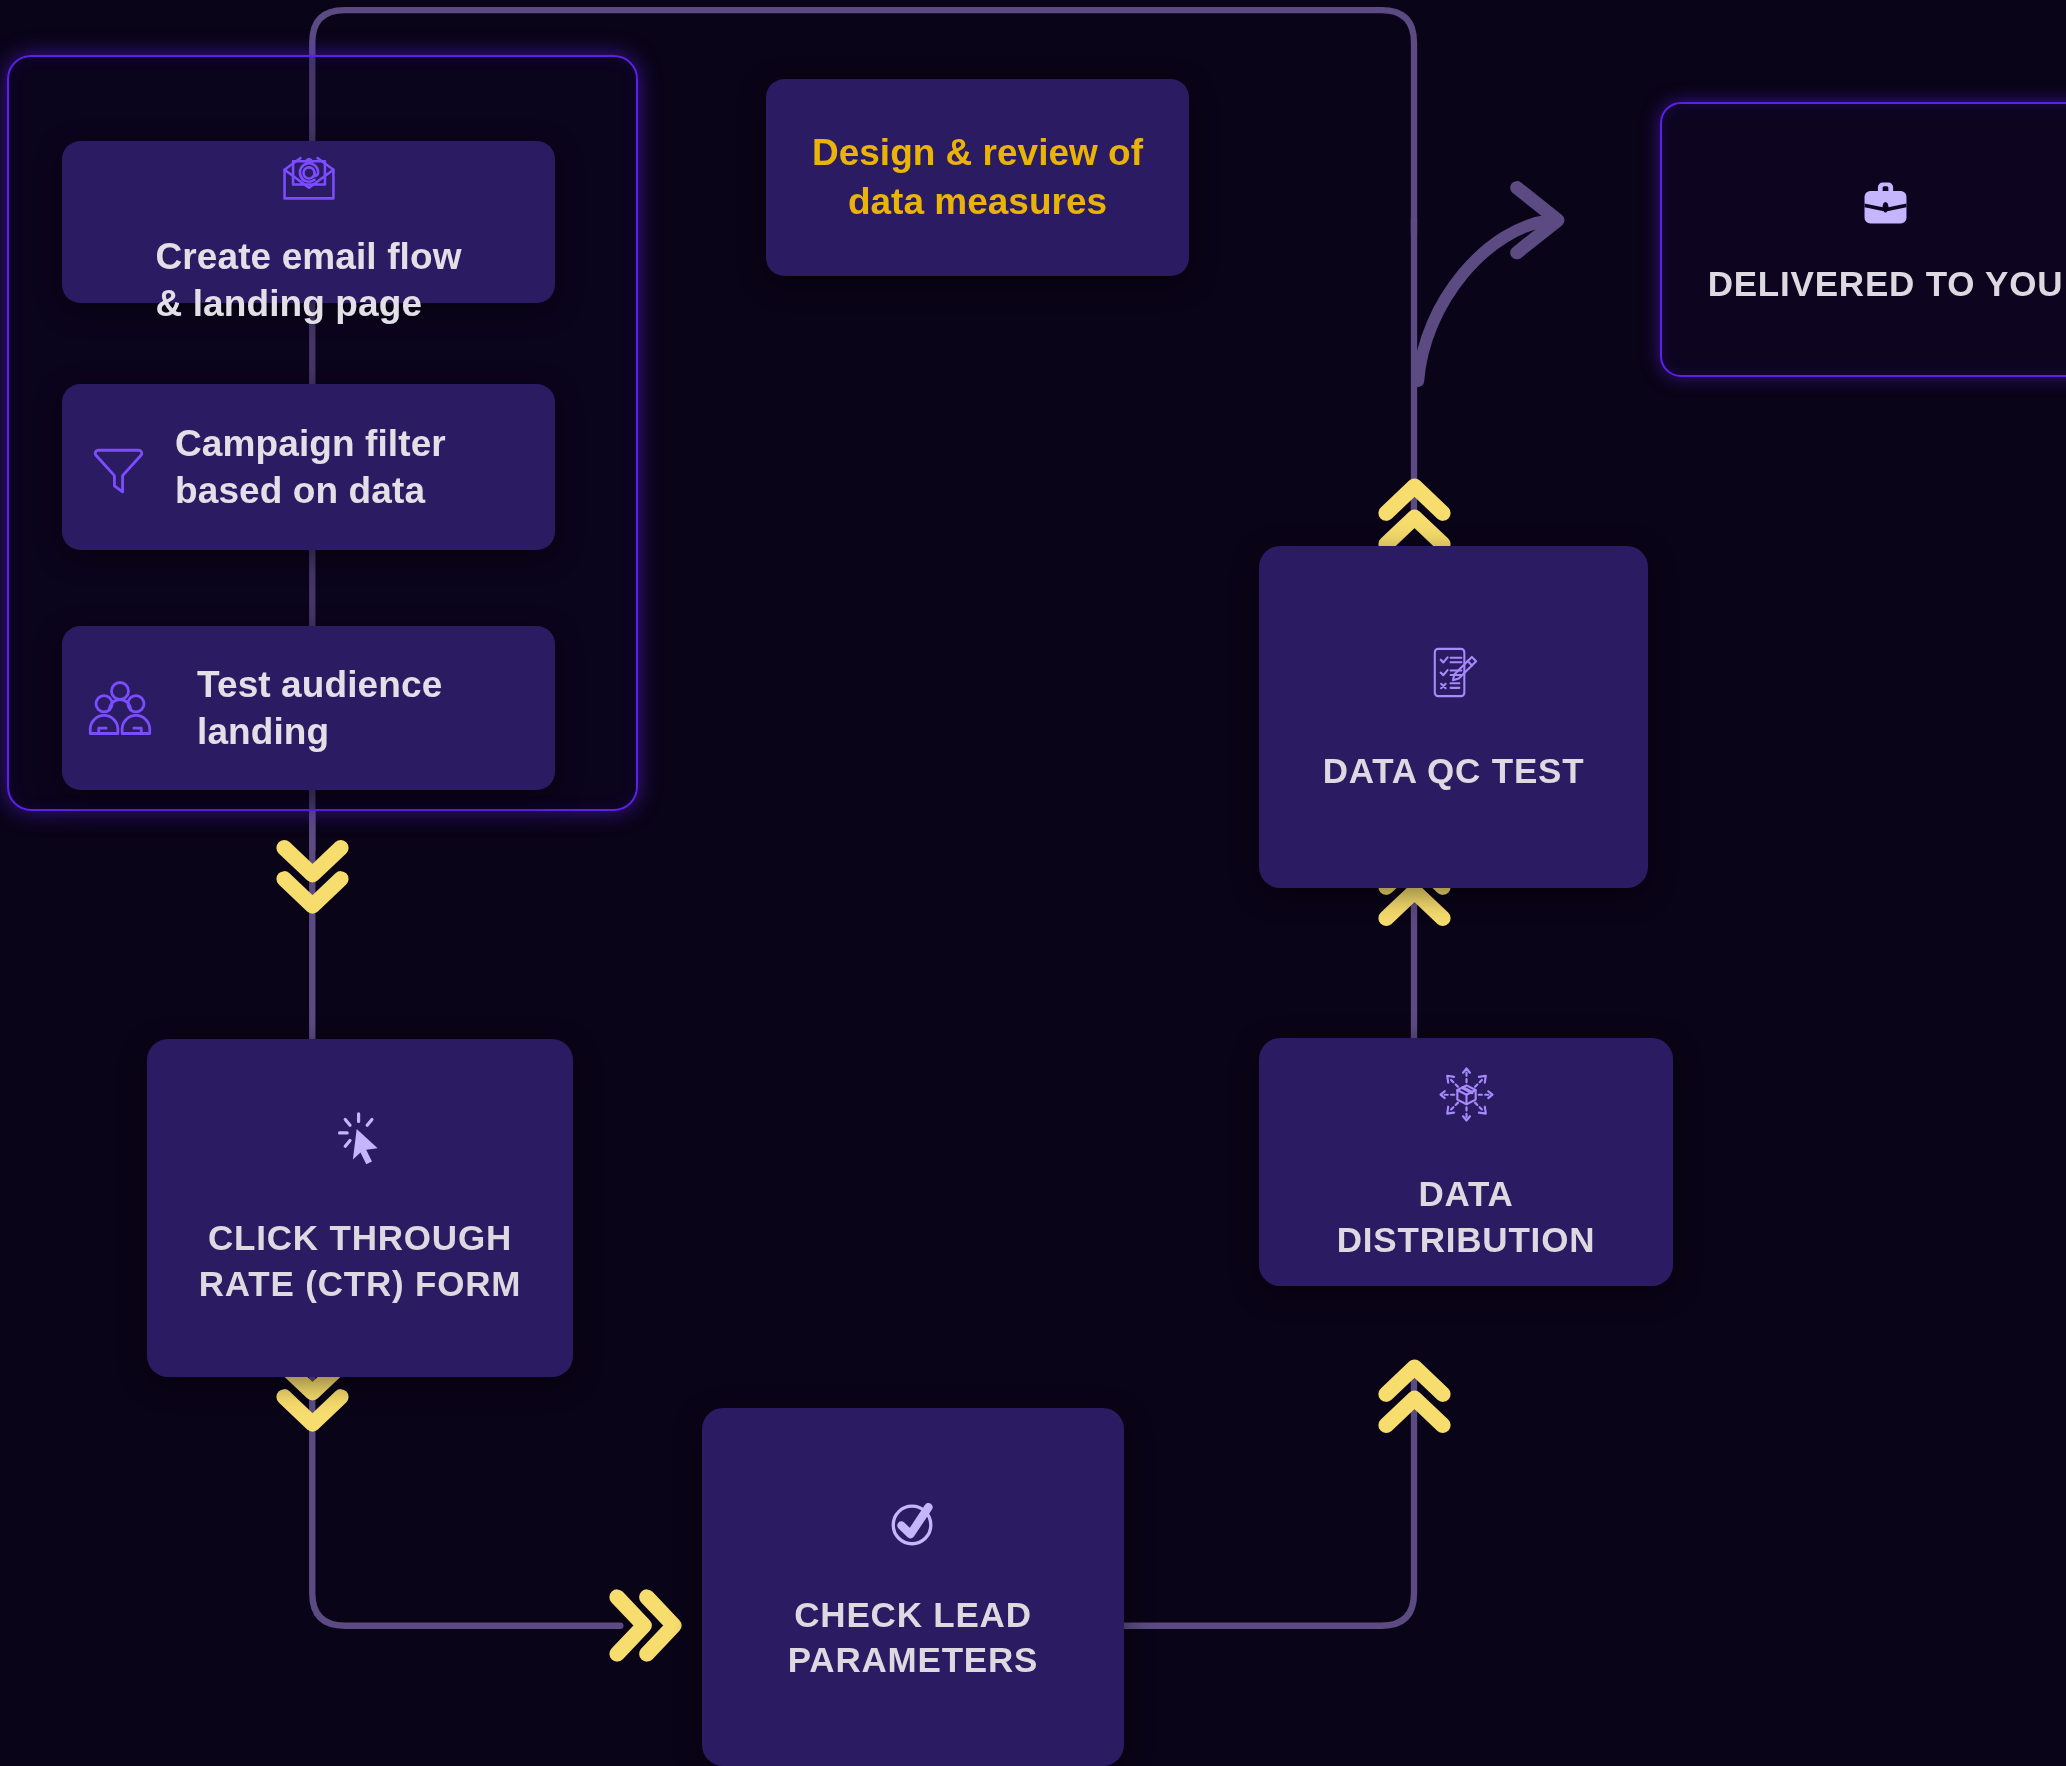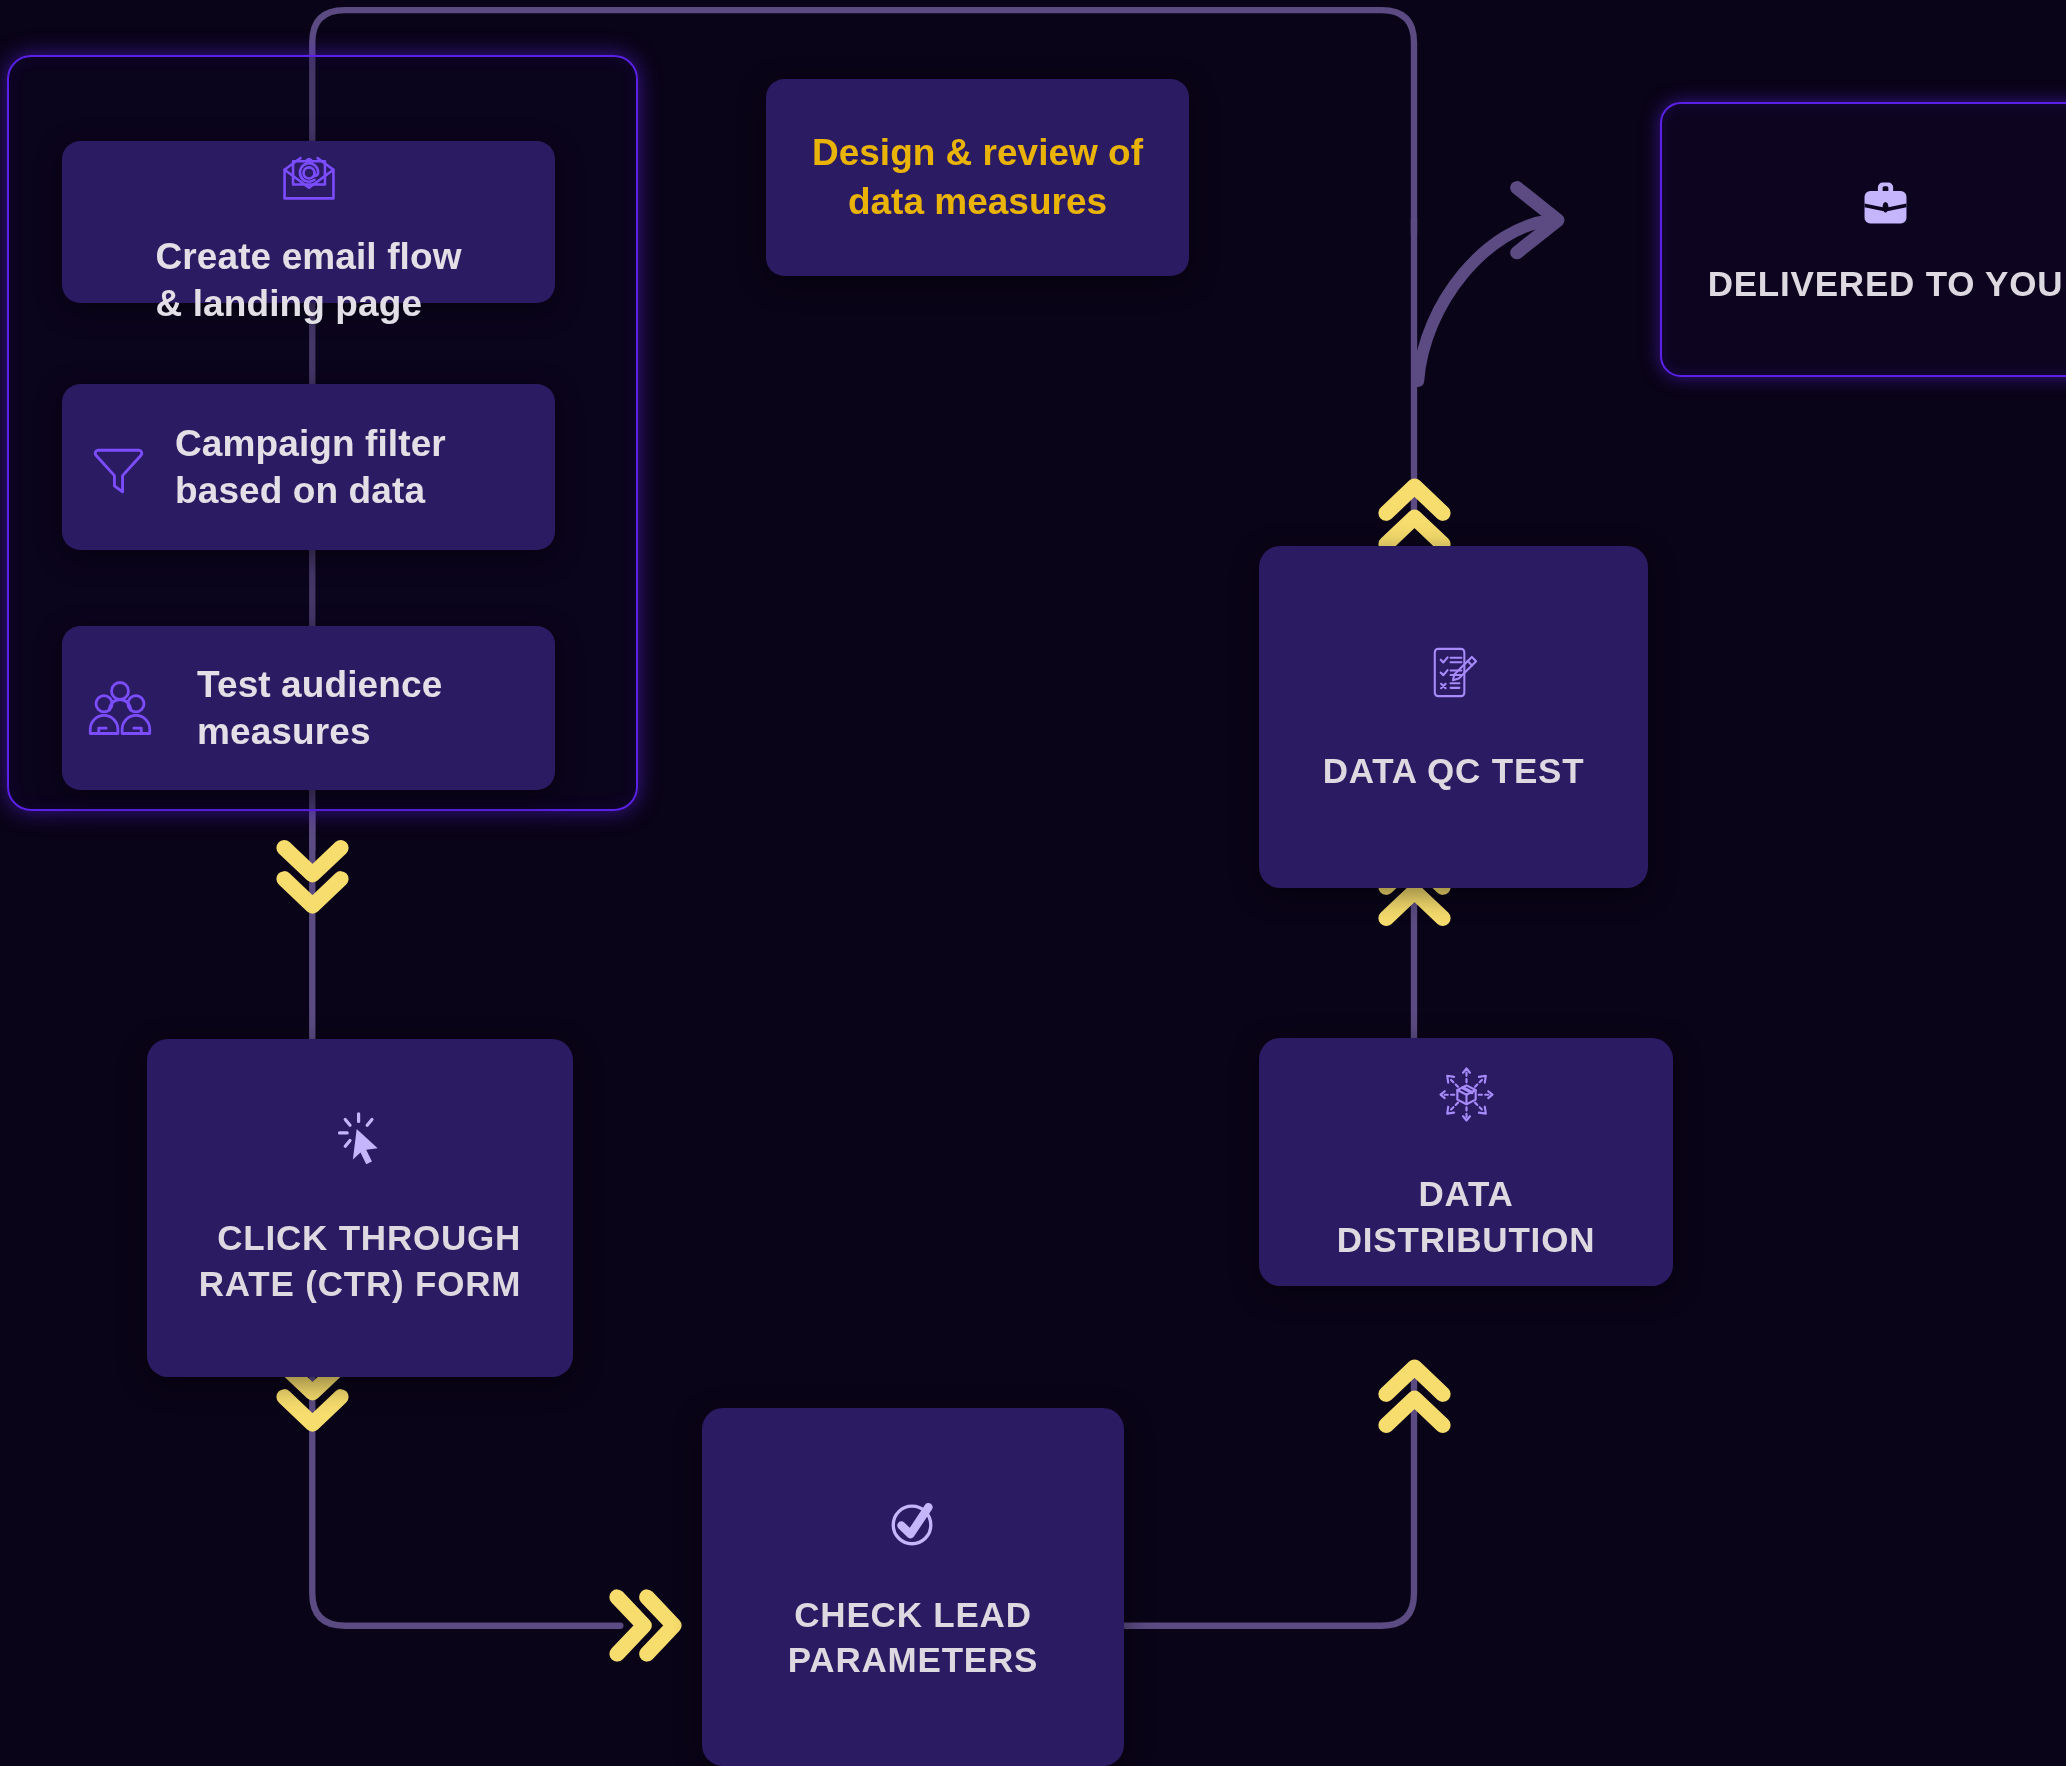--- a/index.html
+++ b/index.html
@@ -215,21 +215,21 @@
         <circle cx="32" cy="16" r="8"></circle>
         <path d="M22 34 a10 10 0 0 1 20 0"></path>
         <circle cx="17" cy="28" r="7.6"></circle>
         <circle cx="47" cy="28" r="7.6"></circle>
         <path d="M4 52 a13 13 0 0 1 26 0 v4 H4 Z"></path>
         <path d="M34 52 a13 13 0 0 1 26 0 v4 H34 Z"></path>
         <path d="M12 56 v-5 h7"></path>
         <path d="M52 56 v-5 h-7"></path>
       </svg>
     </span>
-    <span class="label"><span>Test audience</span><br><span>measures</span></span>
+    <span class="label"><span>Test audience</span><br><span>landing</span></span>
   </div>
 
   <div class="card plain" style="left:766px; top:79px; width:423px; height:197px;">
     <span class="label"><span>Design &amp; review of</span><br><span>data measures</span></span>
   </div>
 
   <div class="card stage outlined" style="left:1612px; top:102px; width:451px; height:275px;">
     <span class="icon-wrap" style="margin-bottom:28px;">
       <svg width="61" height="61" viewBox="0 0 64 64">
         <path d="M24 20 v-4 a5 5 0 0 1 5 -5 h6 a5 5 0 0 1 5 5 v4 h-5 v-3.4 a1.6 1.6 0 0 0 -1.6 -1.6 h-2.8 a1.6 1.6 0 0 0 -1.6 1.6 V20 Z" fill="#c4b5fd"></path>
@@ -251,21 +251,21 @@
         <path d="M29 17 h11 M29 21.6 h11"></path>
         <path d="M29 30 h11 M29 34.6 h11"></path>
         <path d="M29 43 h9 M29 47.6 h9"></path>
         <path d="M50.6 16.2 l4.4 4.4 -17.6 17.6 -6 1.6 1.6 -6 Z"></path>
         <path d="M46.4 20.4 l4.4 4.4"></path>
       </svg>
     </span>
     <span class="label">DATA QC TEST</span>
   </div>
 
-  <div class="card stage" style="left:99px; top:1039px; width:426px; height:338px;text-align:right;">
+  <div class="card stage" style="left:99px; top:1039px; width:426px; height:338px;">
     <span class="icon-wrap">
       <svg width="61" height="61" viewBox="0 0 64 64">
         <g stroke="#c4b5fd" stroke-width="3.4" stroke-linecap="round">
           <path d="M30 4 v8"></path>
           <path d="M16 10 l5 6"></path>
           <path d="M44 10 l-5 6"></path>
           <path d="M10 24 h8"></path>
           <path d="M16 38 l5 -6"></path>
         </g>
         <path d="M28 20 L50 40 L38 41.6 L44 54 L38 57 L32 44.6 L24 52 Z" fill="#c4b5fd"></path>

